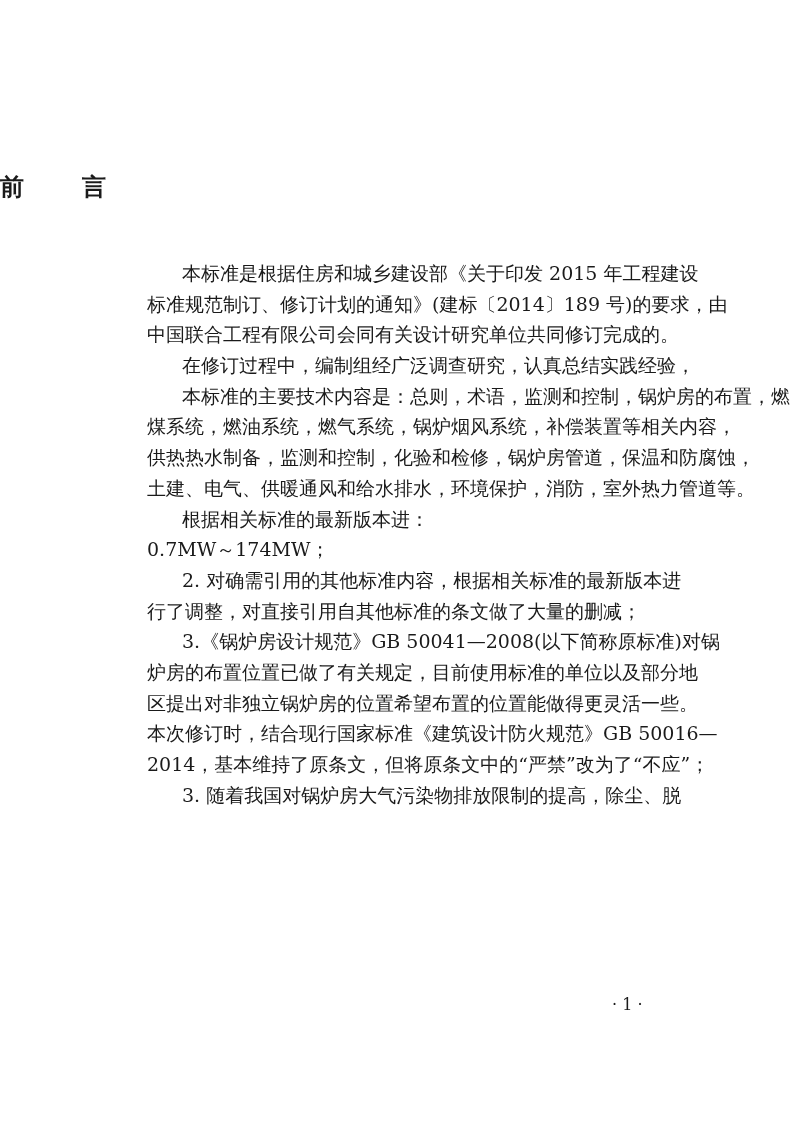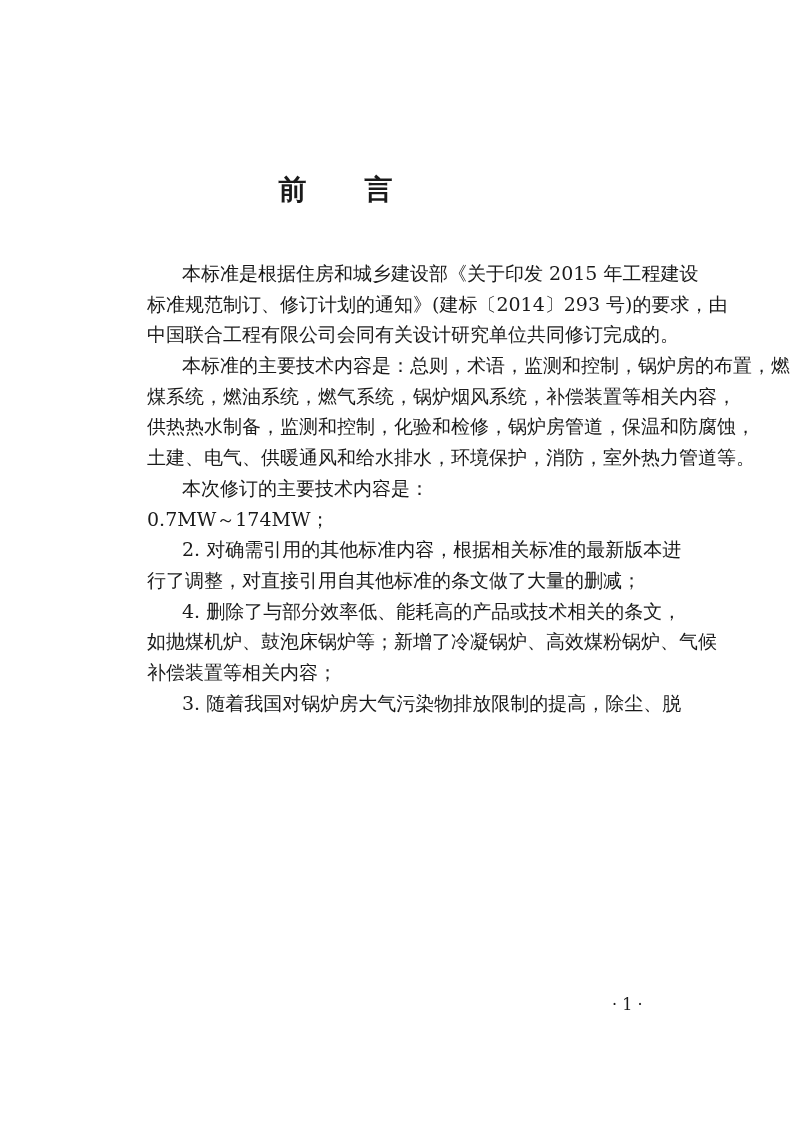--- a/index.html
+++ b/index.html
@@ -1,63 +1,66 @@
 <!DOCTYPE html>
 <html><head>
 <meta charset="utf-8">
 <style>
   html, body { margin: 0; padding: 0; background: #ffffff; }
   body { width: 793px; height: 1122px; position: relative; overflow: hidden;
          font-family: "DejaVu Serif", "Liberation Serif", serif; color: #1a1a1a; }
-  .title { position: absolute; top: 171px; left: 0; width: 671px; text-align: center;
+  .title { position: absolute; top: 171px; left: 0; width: 671px; text-align: left;
            font-family: "DejaVu Sans", "Liberation Sans", sans-serif; font-weight: bold;
-           font-size: 28px; letter-spacing: 0; }
+           font-size: 24px; letter-spacing: 0; }
   .title span { display: inline-block; }
   .title .gap { width: 58px; }
   .body { position: absolute; left: 127px; top: 258px; width: 553px; }
   .line { height: 30.7px; line-height: 30.7px; font-size: 19px; white-space: nowrap;
           text-align: justify; text-align-last: justify; overflow: visible; margin-left: 20px; }
   .line.last { text-align-last: left; }
   .line.indent { padding-left: 35px; }
   .pagenum { position: absolute; top: 995px; left: 612px; font-size: 16px; }
 </style>
 </head>
 <body>
 
 <div class="title">
   <span>前</span><span class="gap"></span><span>言</span>
 </div>
 
 <div class="body" id="doc-body">
     <div>
       <div class="line indent">本标准是根据住房和城乡建设部《关于印发 2015 年工程建设</div>
-      <div class="line">标准规范制订、修订计划的通知》(建标〔2014〕293 号)的要求，由</div>
+      <div class="line">标准规范制订、修订计划的通知》(建标〔2014〕189 号)的要求，由</div>
       <div class="line last">中国联合工程有限公司会同有关设计研究单位共同修订完成的。</div>
     </div>
     <div>
+      <div class="line indent">在修订过程中，编制组经广泛调查研究，认真总结实践经验，</div>
     </div>
     <div>
       <div class="line indent">本标准的主要技术内容是：总则，术语，监测和控制，锅炉房的布置，燃</div>
       <div class="line">煤系统，燃油系统，燃气系统，锅炉烟风系统，补偿装置等相关内容，</div>
       <div class="line">供热热水制备，监测和控制，化验和检修，锅炉房管道，保温和防腐蚀，</div>
       <div class="line last">土建、电气、供暖通风和给水排水，环境保护，消防，室外热力管道等。</div>
     </div>
     <div>
-      <div class="line indent last">本次修订的主要技术内容是：</div>
+      <div class="line indent last">根据相关标准的最新版本进：</div>
     </div>
     <div>
       <div class="line last">0.7MW～174MW；</div>
     </div>
     <div>
       <div class="line indent">2. 对确需引用的其他标准内容，根据相关标准的最新版本进</div>
       <div class="line last">行了调整，对直接引用自其他标准的条文做了大量的删减；</div>
     </div>
     <div>
-      <div class="line indent">4. 删除了与部分效率低、能耗高的产品或技术相关的条文，</div>
-      <div class="line">如抛煤机炉、鼓泡床锅炉等；新增了冷凝锅炉、高效煤粉锅炉、气候</div>
-      <div class="line last">补偿装置等相关内容；</div>
+      <div class="line indent">3.《锅炉房设计规范》GB 50041—2008(以下简称原标准)对锅</div>
+      <div class="line">炉房的布置位置已做了有关规定，目前使用标准的单位以及部分地</div>
+      <div class="line">区提出对非独立锅炉房的位置希望布置的位置能做得更灵活一些。</div>
+      <div class="line">本次修订时，结合现行国家标准《建筑设计防火规范》GB 50016—</div>
+      <div class="line last">2014，基本维持了原条文，但将原条文中的“严禁”改为了“不应”；</div>
     </div>
     <div>
       <div class="line indent last">3. 随着我国对锅炉房大气污染物排放限制的提高，除尘、脱</div>
     </div>
   </div>
 
 <div class="pagenum">· 1 ·</div>
 
 </body></html>

